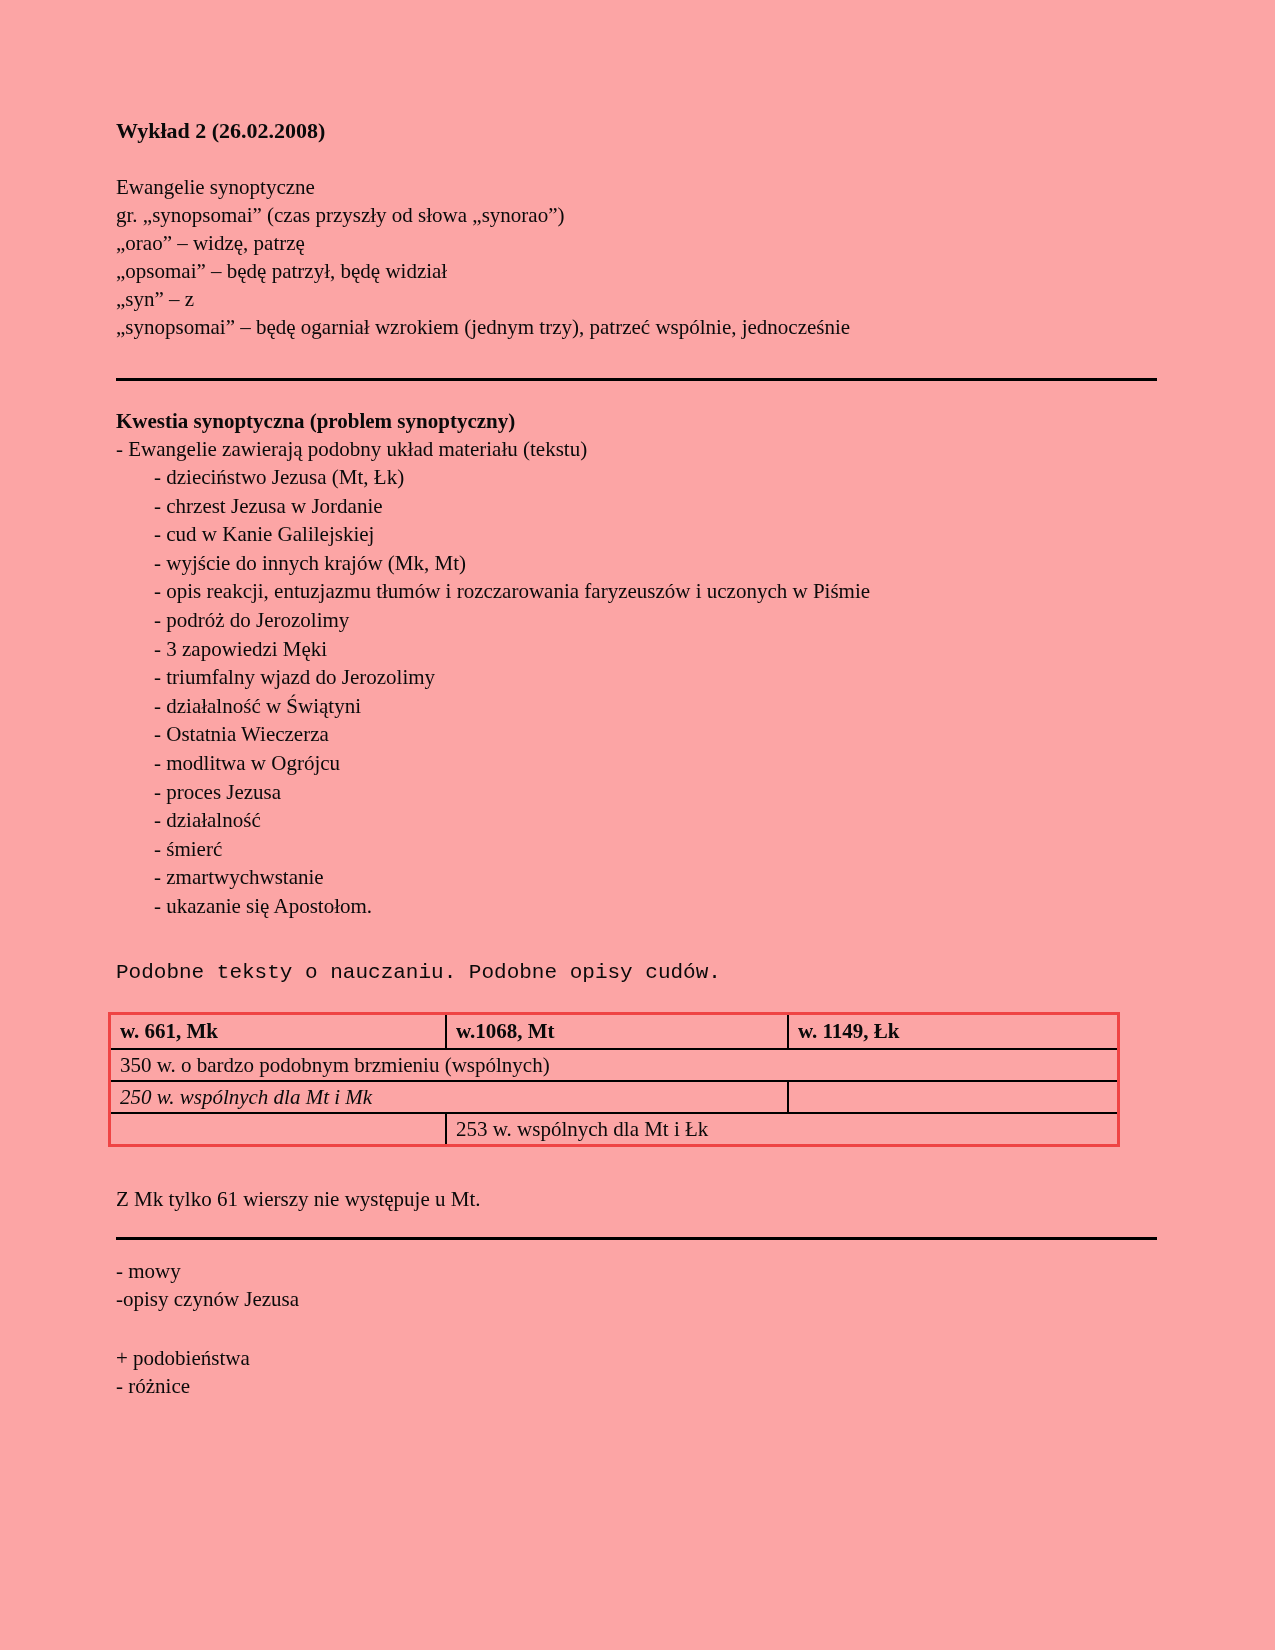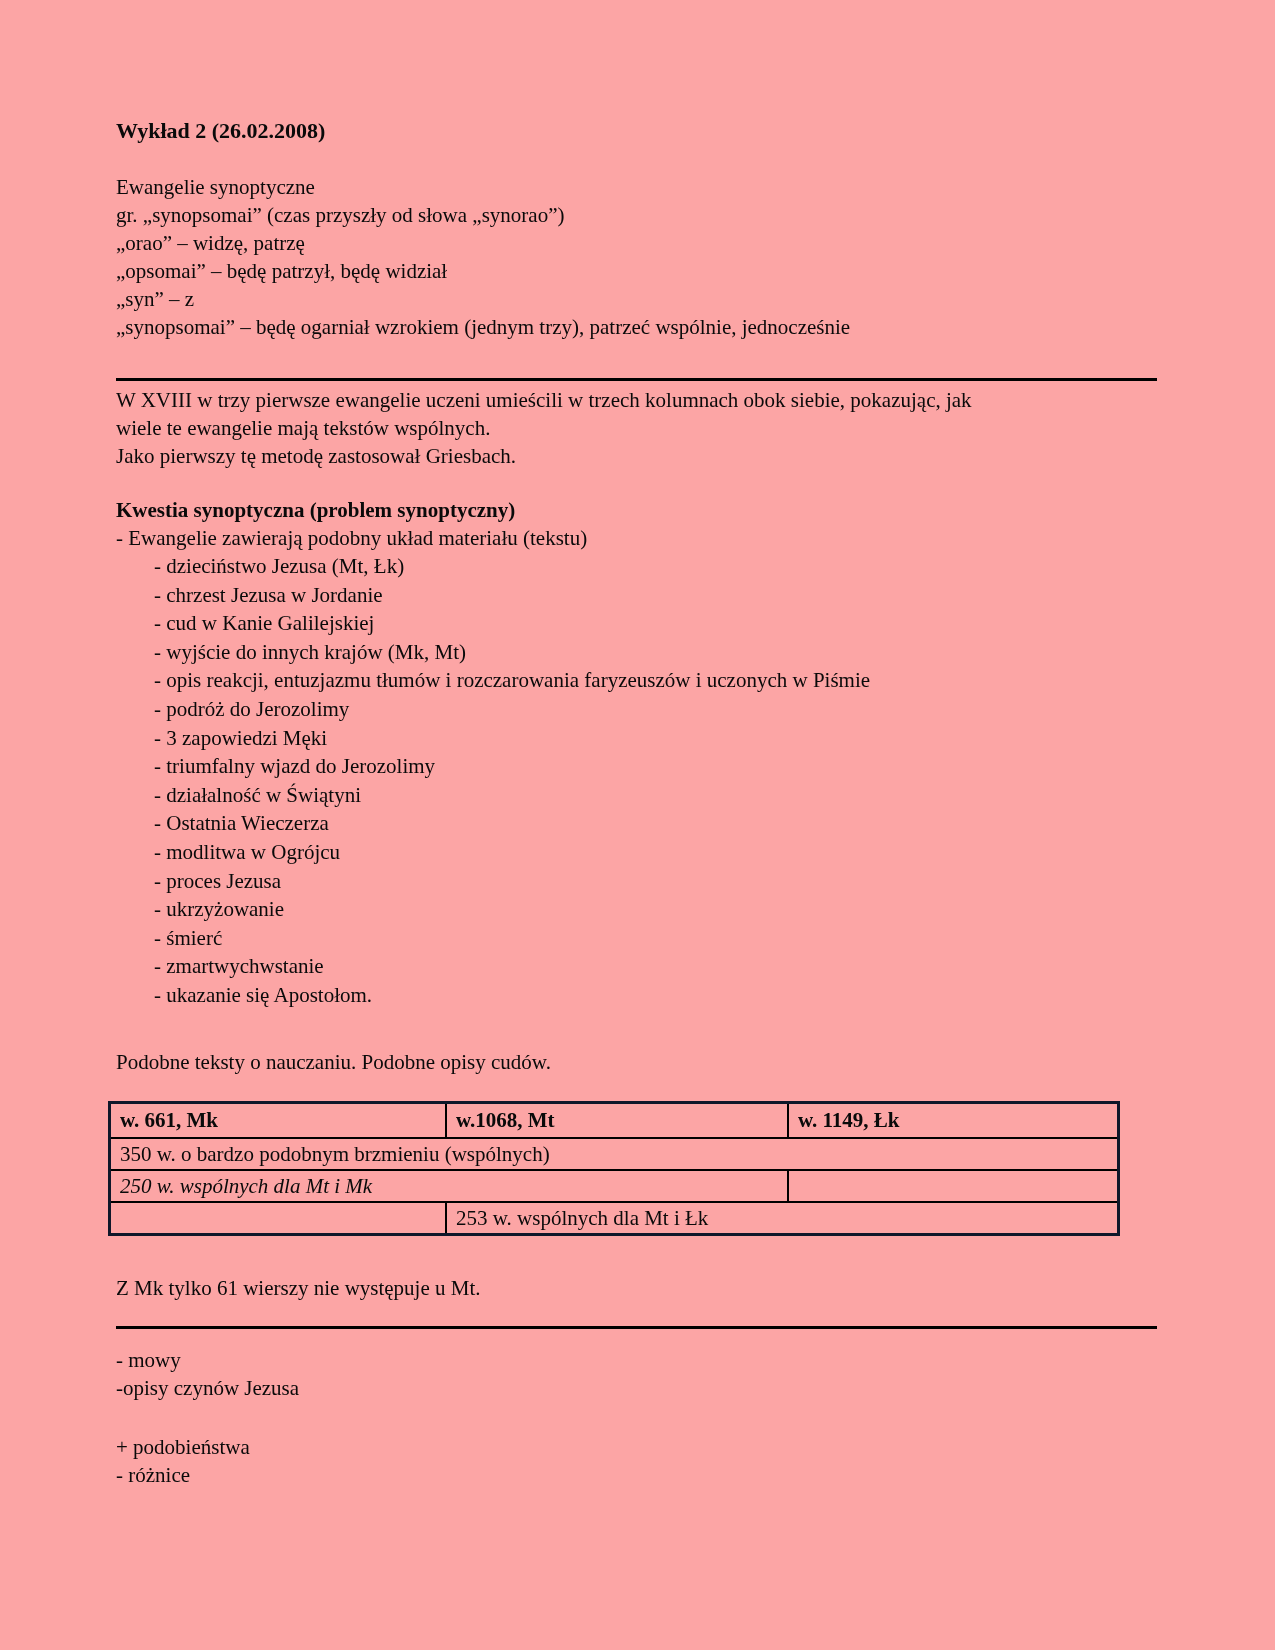--- a/index.html
+++ b/index.html
@@ -10,23 +10,23 @@
     -webkit-font-smoothing:antialiased;
   }
   .page{position:relative;width:1275px;height:1650px;overflow:hidden;background:#fca5a5;}
   .content{position:absolute;left:116px;top:117px;width:1041px;}
   .title{font-size:22px;font-weight:bold;line-height:28px;margin-bottom:28px;}
   .line{line-height:28px;min-height:28px;white-space:pre;}
   .rule{height:3px;background:#000;border:none;margin:0;}
   .rule-1{margin-top:37px;margin-bottom:5px;}
   .heading{font-weight:bold;line-height:28px;margin-top:26px;}
   .sub{margin-left:38px;line-height:28.6px;min-height:28.6px;white-space:pre;}
-  .note{margin-top:38px;}
+  .note{margin-top:38px;font-family:Liberation Mono, monospace;}
   table.syn{
-    border-collapse:collapse;border:3px solid #0f172a;
+    border-collapse:collapse;border:3px solid #ef4444;
     width:960px;margin-left:-8px;margin-top:25px;
     table-layout:fixed;
   }
   table.syn th,table.syn td{
     border:2px solid #000;text-align:left;vertical-align:middle;
     font-size:21px;padding:1px 9px;overflow:hidden;white-space:nowrap;
   }
   table.syn th{font-weight:bold;height:31px;}
   table.syn td{font-weight:normal;}
   tr.r2 td{height:25px;}
@@ -49,43 +49,38 @@
       <div class="line">Ewangelie synoptyczne</div>
       <div class="line">gr. „synopsomai” (czas przyszły od słowa „synorao”)</div>
       <div class="line">„orao” – widzę, patrzę</div>
       <div class="line">„opsomai” – będę patrzył, będę widział</div>
       <div class="line">„syn” – z</div>
       <div class="line">„synopsomai” – będę ogarniał wzrokiem (jednym trzy), patrzeć wspólnie, jednocześnie</div>
     </div>
 
     <div class="rule rule-1"></div>
 
-    <div>
-      <div class="line">W XVIII w trzy pierwsze ewangelie uczeni umieścili w trzech kolumnach obok siebie, pokazując, jak</div>
-      <div class="line">wiele te ewangelie mają tekstów wspólnych.</div>
-      <div class="line">Jako pierwszy tę metodę zastosował Griesbach.</div>
-    </div>
 
     <div class="heading">Kwestia synoptyczna (problem synoptyczny)</div>
     <div class="line">- Ewangelie zawierają podobny układ materiału (tekstu)</div>
 
     <div>
       <div class="sub">- dzieciństwo Jezusa (Mt, Łk)</div>
       <div class="sub">- chrzest Jezusa w Jordanie</div>
       <div class="sub">- cud w Kanie Galilejskiej</div>
       <div class="sub">- wyjście do innych krajów (Mk, Mt)</div>
       <div class="sub">- opis reakcji, entuzjazmu tłumów i rozczarowania faryzeuszów i uczonych w Piśmie</div>
       <div class="sub">- podróż do Jerozolimy</div>
       <div class="sub">- 3 zapowiedzi Męki</div>
       <div class="sub">- triumfalny wjazd do Jerozolimy</div>
       <div class="sub">- działalność w Świątyni</div>
       <div class="sub">- Ostatnia Wieczerza</div>
       <div class="sub">- modlitwa w Ogrójcu</div>
       <div class="sub">- proces Jezusa</div>
-      <div class="sub">- ukrzyżowanie</div>
+      <div class="sub">- działalność</div>
       <div class="sub">- śmierć</div>
       <div class="sub">- zmartwychwstanie</div>
       <div class="sub">- ukazanie się Apostołom.</div>
     </div>
 
     <div class="line note">Podobne teksty o nauczaniu. Podobne opisy cudów.</div>
 
     <table class="syn">
       <tbody>
           <tr>

